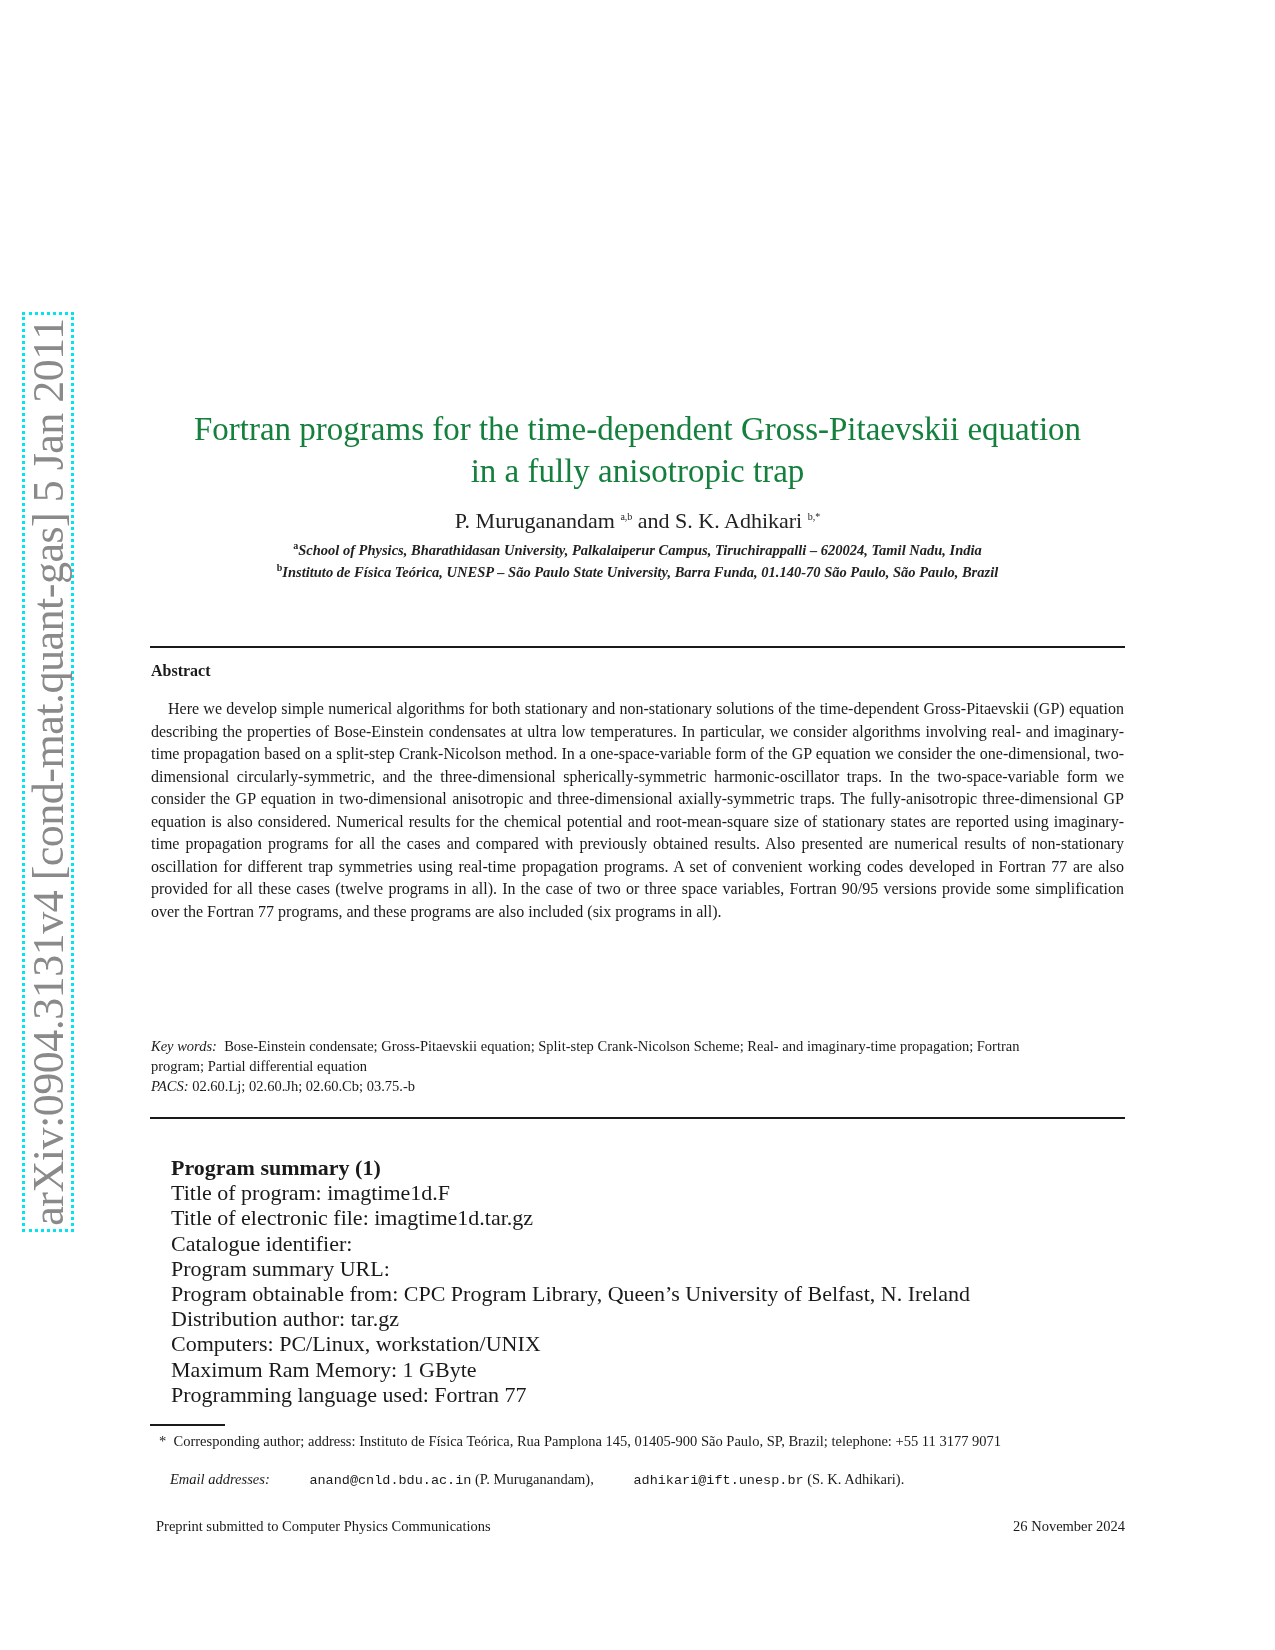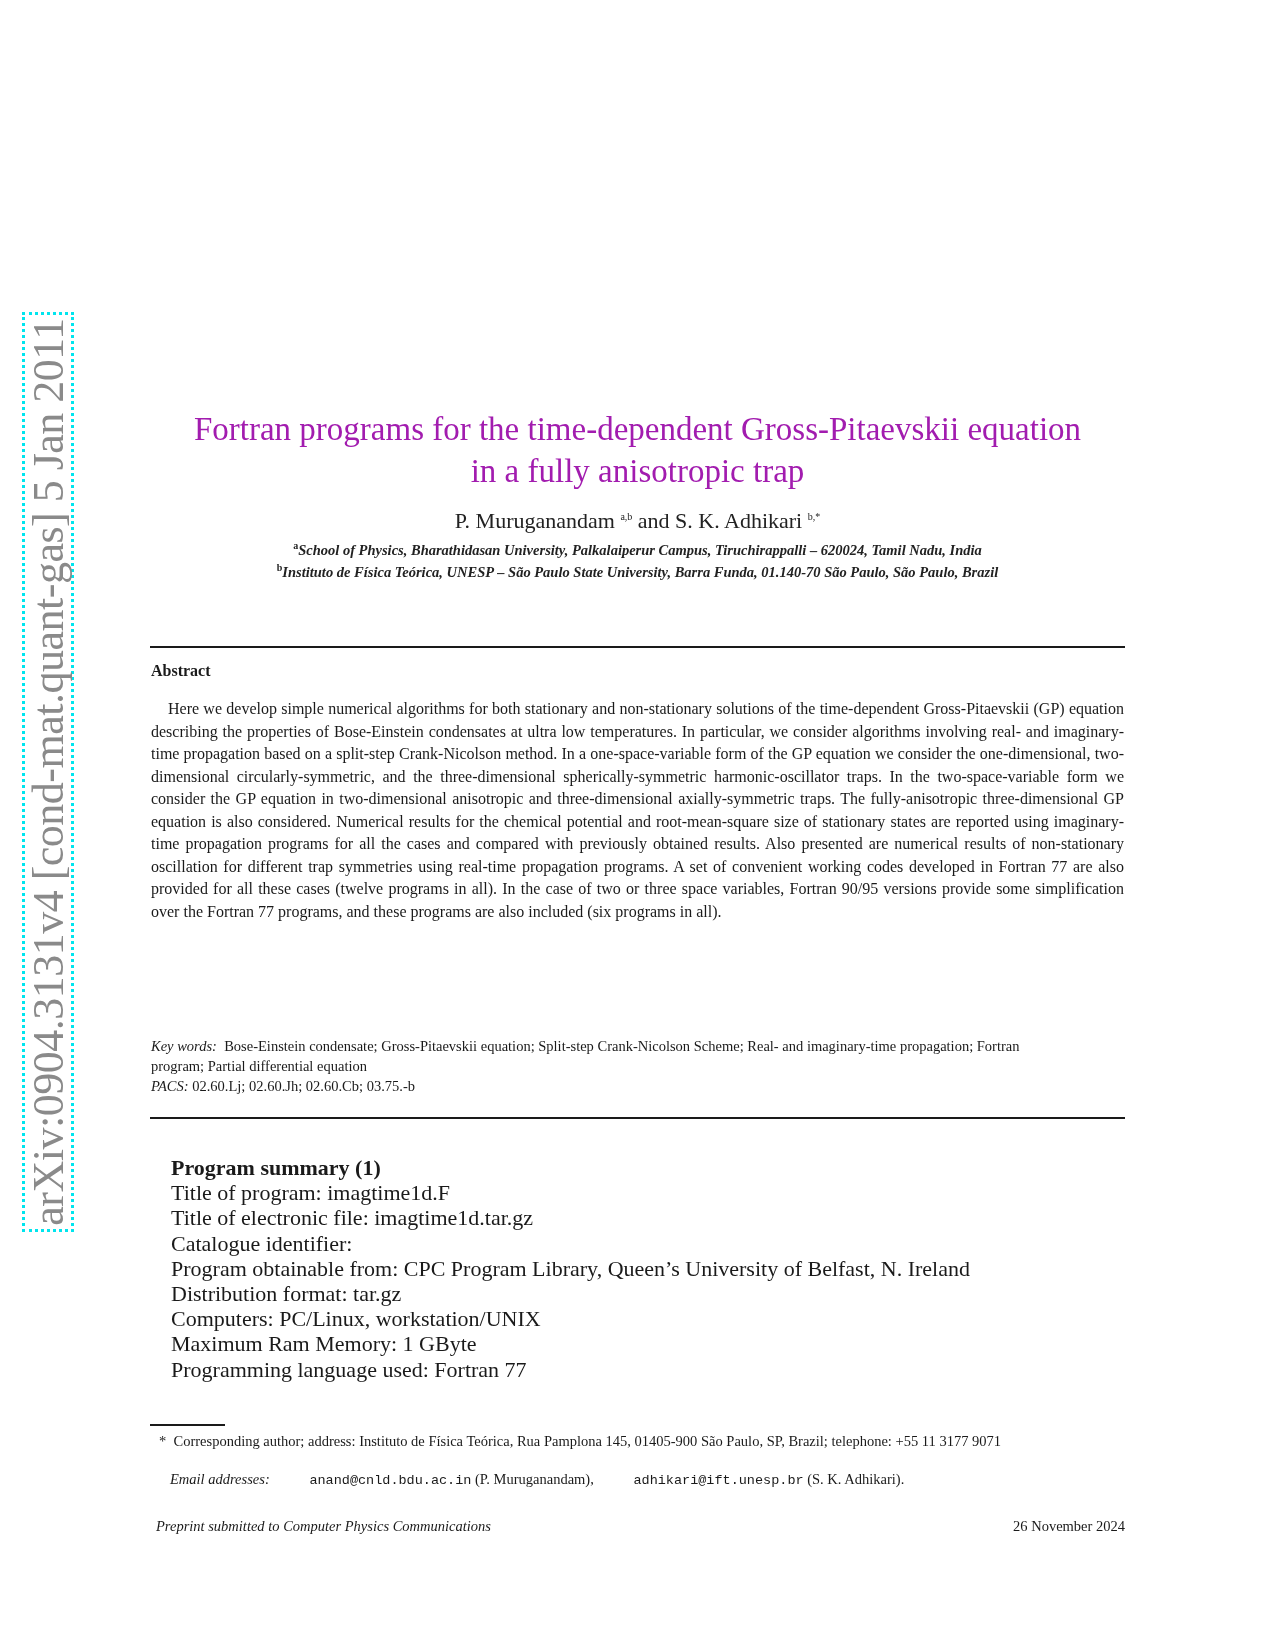--- a/index.html
+++ b/index.html
@@ -15,21 +15,21 @@
     border: 3px dotted #00e5ee; box-sizing: border-box;
   }
   #stamp-text {
     position: absolute; left: 50%; top: 50%;
     transform: translate(-50%, -50%) rotate(-90deg);
     white-space: nowrap; color: #8a8a8a;
     font-family: "Liberation Serif", serif; font-size: 44px; letter-spacing: -0.5px;
   }
 
   
-  #title { left: 0; width: 1275px; top: 408px; text-align: center; font-size: 33px; line-height: 42px; color: #a21caf; }
+  #title { left: 0; width: 1275px; top: 408px; text-align: center; font-size: 33px; line-height: 42px; color: #15803d; }
   #authors { left: 0; width: 1275px; top: 508px; text-align: center; font-size: 22px; color: #222; }
   #authors sup { font-size: 10px; }
   .affil { left: 0; width: 1275px; text-align: center; font-size: 14.5px; font-style: italic; color: #222; font-weight: bold; }
   .affil sup { font-style: normal; font-size: 10px; }
 
   .rule { left: 150px; width: 975px; height: 2px; background: #1a1a1a; }
 
   #abstract-heading { left: 151px; top: 662px; font-size: 16px; font-weight: bold; }
   #abstract-body {
     left: 151px; top: 698px; width: 973px; font-size: 16px; line-height: 22.5px;
@@ -41,21 +41,21 @@
 
   #summary { left: 171px; top: 1155px; font-size: 22px; line-height: 25.2px; }
   #summary .sum-heading { font-weight: bold; }
 
   #fn-rule { left: 150px; top: 1424px; width: 75px; height: 2px; background: #1a1a1a; }
   #footnote { left: 151px; top: 1431px; width: 975px; font-size: 14.5px; line-height: 20px; margin-left: 8px; }
   #emails { left: 170px; top: 1471px; font-size: 14.5px; }
   #emails i { font-style: italic; }
   .mono { font-family: "Liberation Mono", "DejaVu Sans Mono", monospace; font-size: 13.5px; margin-left: 36px; }
 
-  #preprint { left: 156px; top: 1518px; font-size: 14.5px; font-style: italic; }
+  #preprint { left: 156px; top: 1518px; font-size: 14.5px; }
   #date { right: 150px; top: 1518px; font-size: 14.5px; }
 </style>
 </head>
 <body>
 
 <div id="stamp" class="abs">
   <div id="stamp-text">arXiv:0904.3131v4  [cond-mat.quant-gas]  5 Jan 2011</div>
 </div>
 
 <div id="title" class="abs">
@@ -92,22 +92,23 @@
   </div>
 </div>
 
 <div class="abs rule" style="top:1117px;"></div>
 
 <div id="summary" class="abs">
   <div class="sum-heading">Program summary (1)</div>
   <div>Title of program: imagtime1d.F</div>
   <div>Title of electronic file: imagtime1d.tar.gz</div>
   <div>Catalogue identifier:</div>
+  <div>Program summary URL:</div>
   <div>Program obtainable from: CPC Program Library, Queen’s University of Belfast, N. Ireland</div>
-  <div>Distribution format: tar.gz</div>
+  <div>Distribution author: tar.gz</div>
   <div>Computers: PC/Linux, workstation/UNIX</div>
   <div>Maximum Ram Memory: 1 GByte</div>
   <div>Programming language used: Fortran 77</div>
 </div>
 
 <div id="fn-rule" class="abs"></div>
 <div id="footnote" class="abs">
   <span>*</span>&nbsp;
   <span>Corresponding author; address: Instituto de Física Teórica, Rua Pamplona 145, 01405-900 São Paulo, SP, Brazil; telephone: +55 11 3177 9071</span>
 </div>

